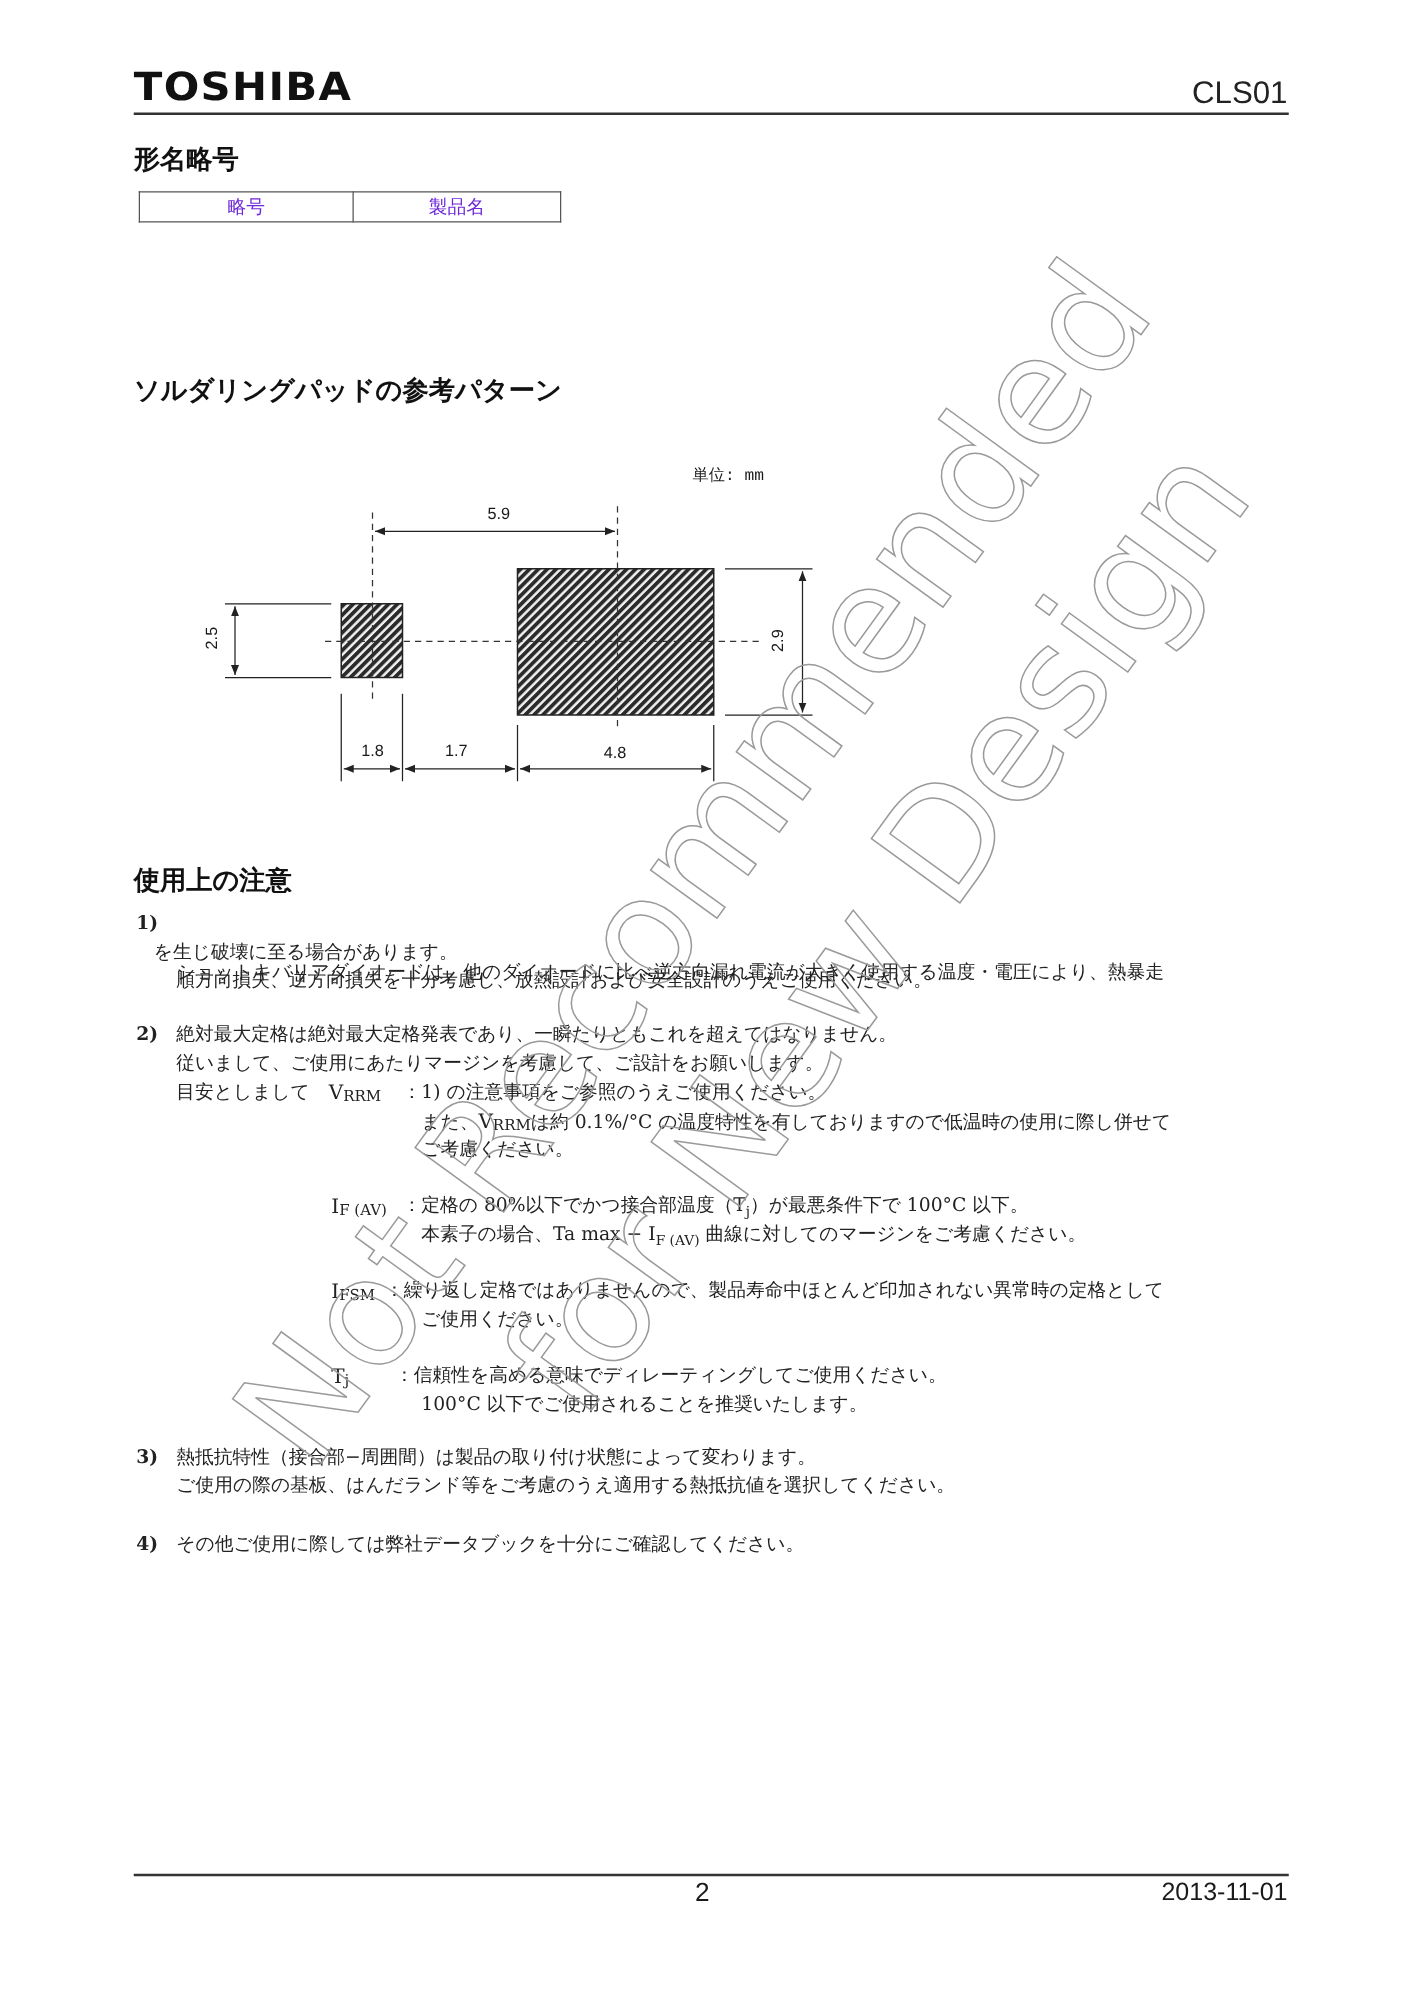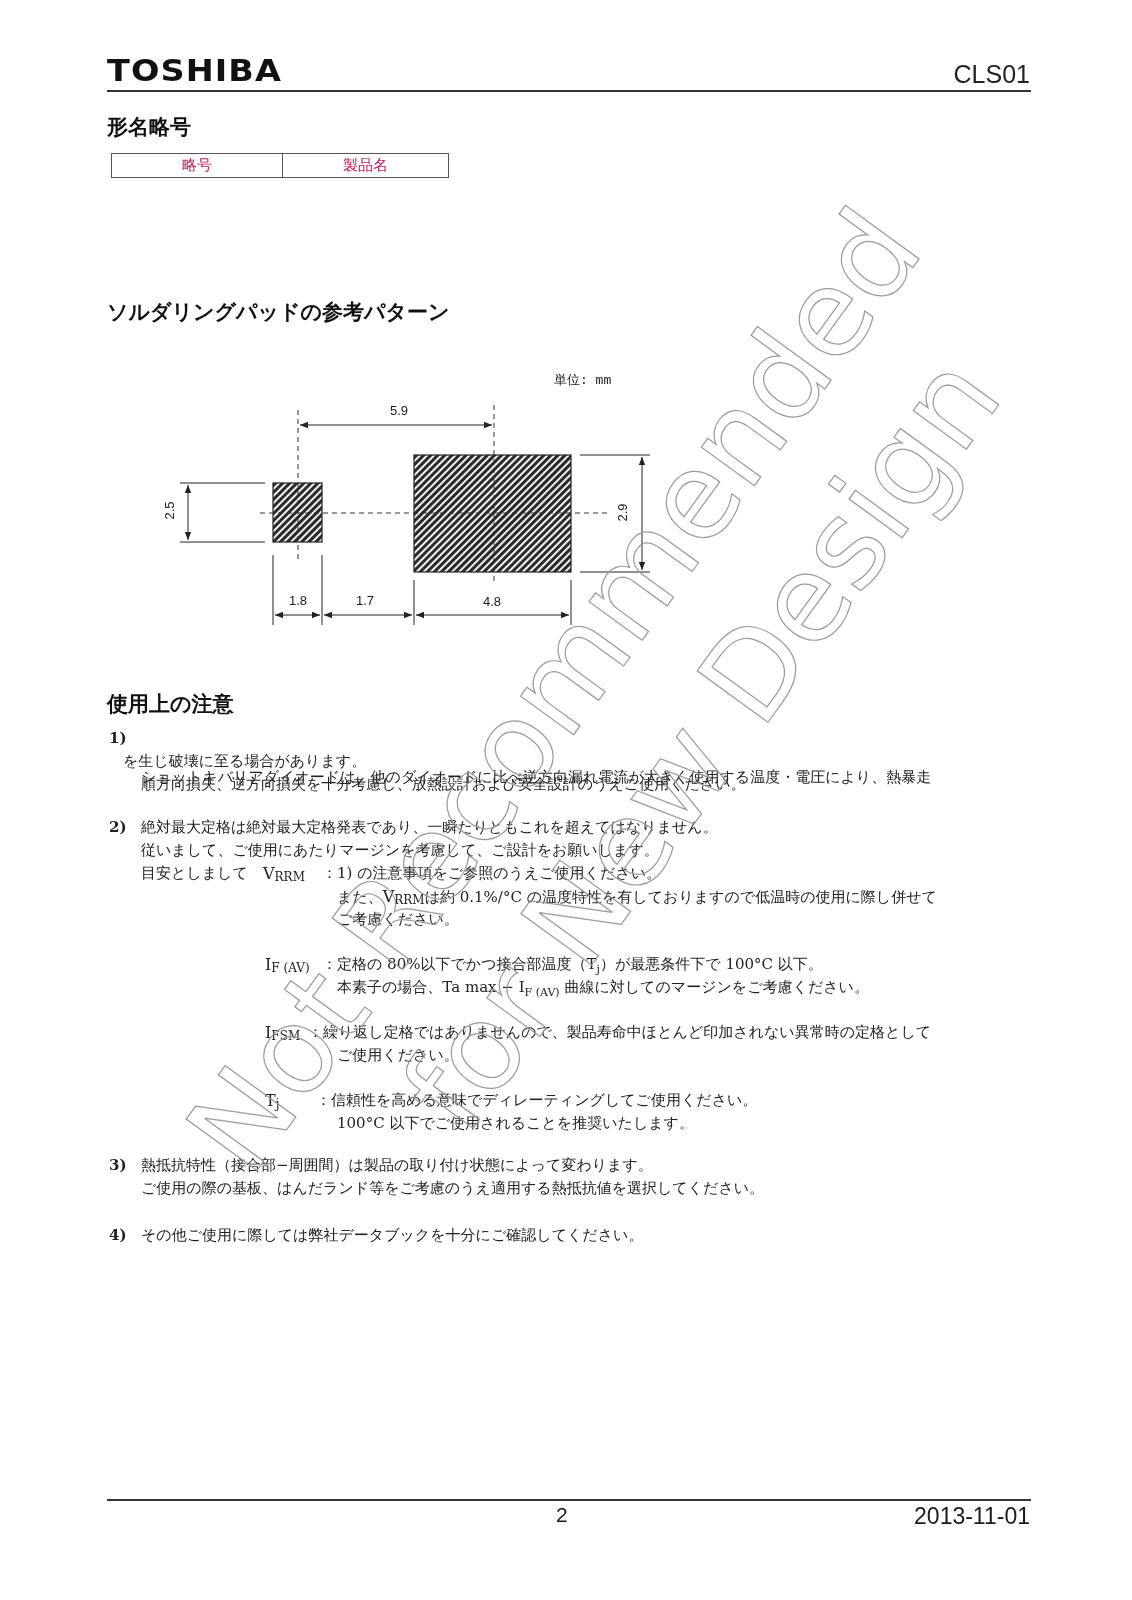--- a/index.html
+++ b/index.html
@@ -14,36 +14,36 @@
   .doc-id { right: 102px; top: 60px; font-size: 25px; color: #222; }
   .hrule-top { left: 107px; top: 90px; width: 924px; height: 2px; background: #333; }
 
   h2.sec { margin: 0; font-family: "DejaVu Sans", sans-serif; font-weight: bold; font-size: 21px; color: #111; }
 
   
   table.abbr { left: 111px; top: 153px; border-collapse: collapse; font-size: 15px; }
   table.abbr td { border: 1px solid #555; height: 23px; padding: 0; text-align: center; }
   table.abbr td.c1 { width: 170px; }
   table.abbr td.c2 { width: 165px; }
-  table.abbr .hdr { font-family: "DejaVu Serif", serif; color: #be185d; }
+  table.abbr .hdr { font-family: "DejaVu Serif", serif; color: #6d28d9; }
 
   
   .unit { left: 554px; top: 371px; font-size: 13px; font-family: Liberation Mono, monospace; }
   .dim { font-size: 13px; font-family: "Liberation Sans", sans-serif; }
 
   
   .note { font-size: 15px; line-height: 23px; color: #222; white-space: nowrap; }
   .num { font-family: "DejaVu Serif", serif; font-weight: bold; }
   .sym { font-family: "DejaVu Serif", serif; font-size: 16px; }
   .sym sub { font-size: 12px; vertical-align: -2px; }
 
   
   .hrule-bot { left: 107px; top: 1499px; width: 924px; height: 2px; background: #333; }
   .page-num { left: 556px; top: 1503px; font-size: 21px; }
-  .date { right: 102px; top: 1503px; font-size: 23px; }
+  .date { right: 102px; top: 1503px; font-size: 20px; }
 
   .watermark { left: 0; top: 0; pointer-events: none; }
 </style>
 </head>
 <body>
 
 <div class="abs logo">TOSHIBA</div>
 <div class="abs doc-id sans">CLS01</div>
 <div class="abs hrule-top"></div>
 

